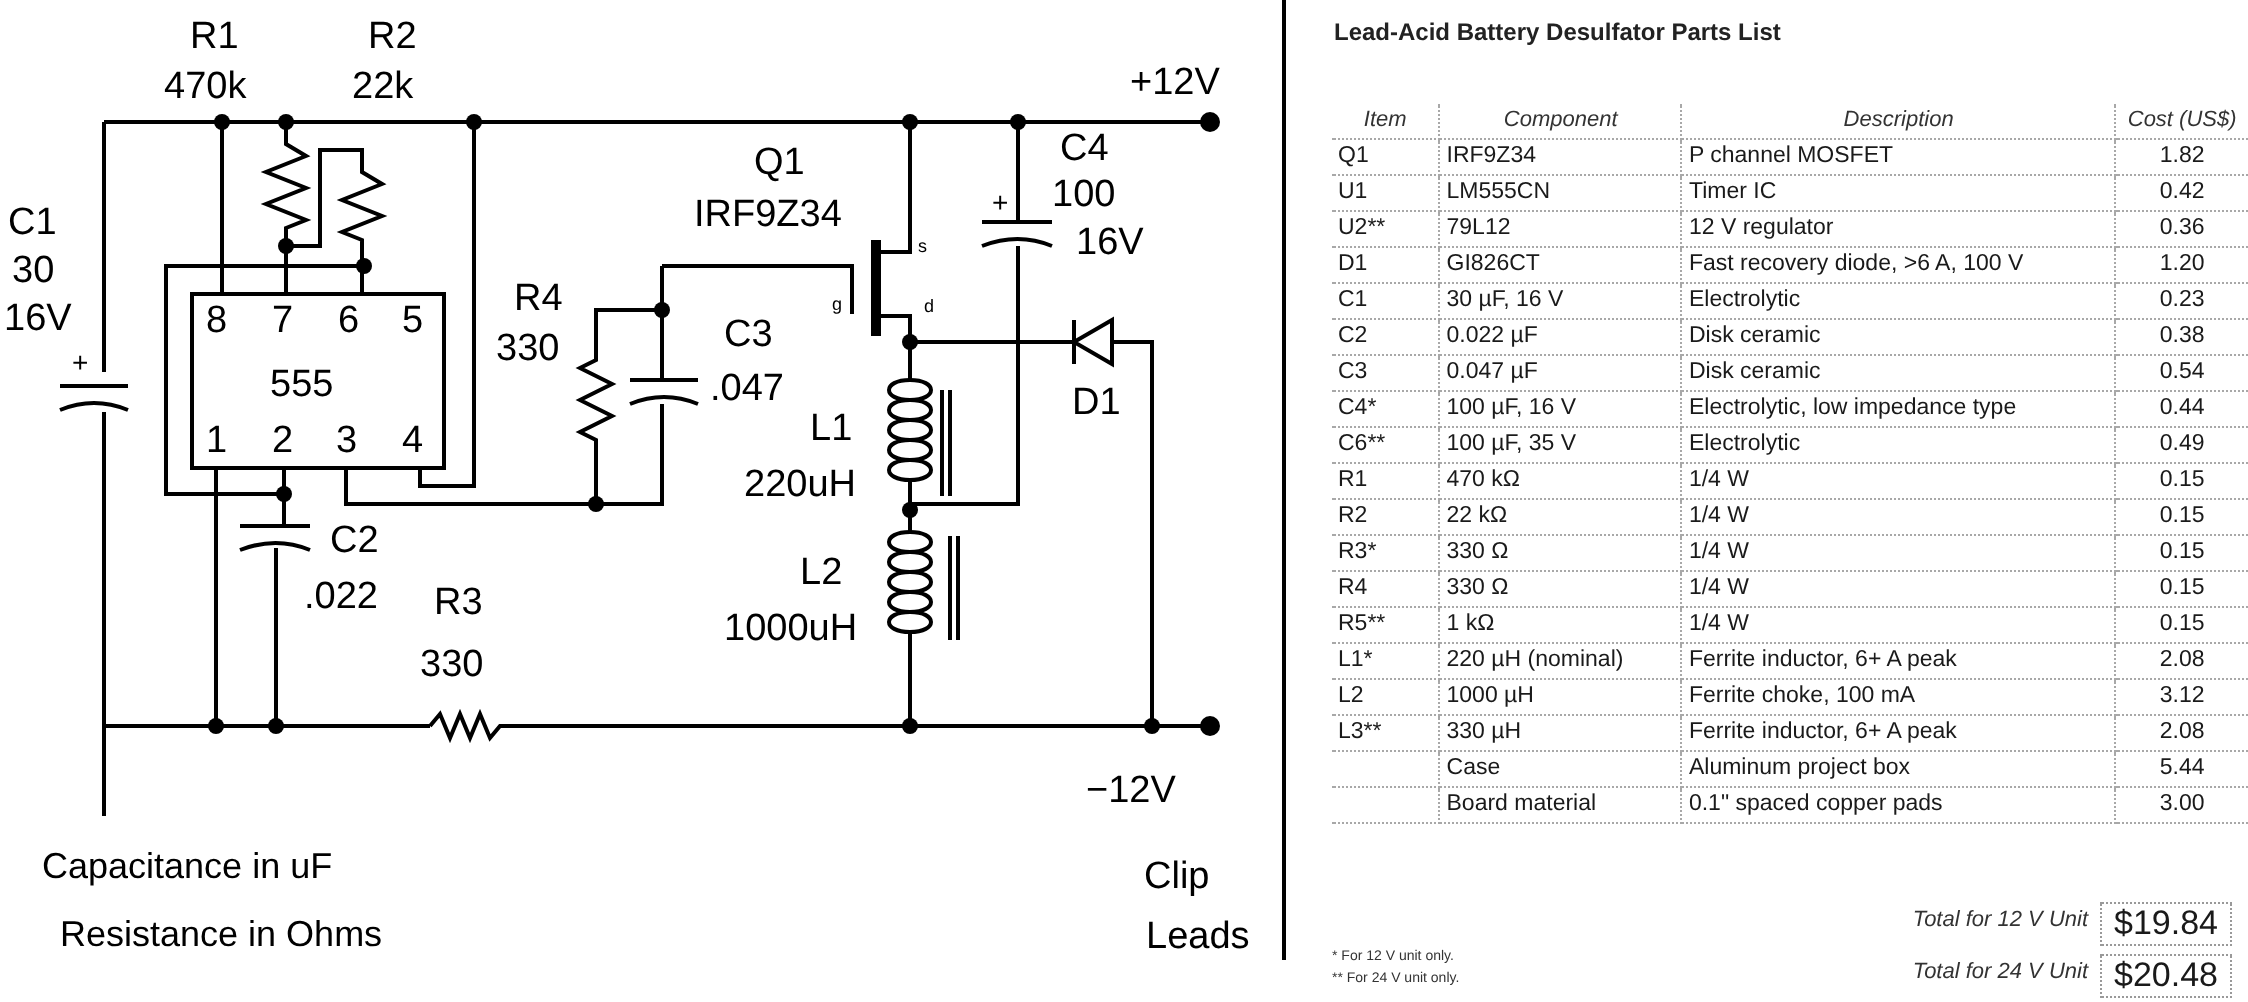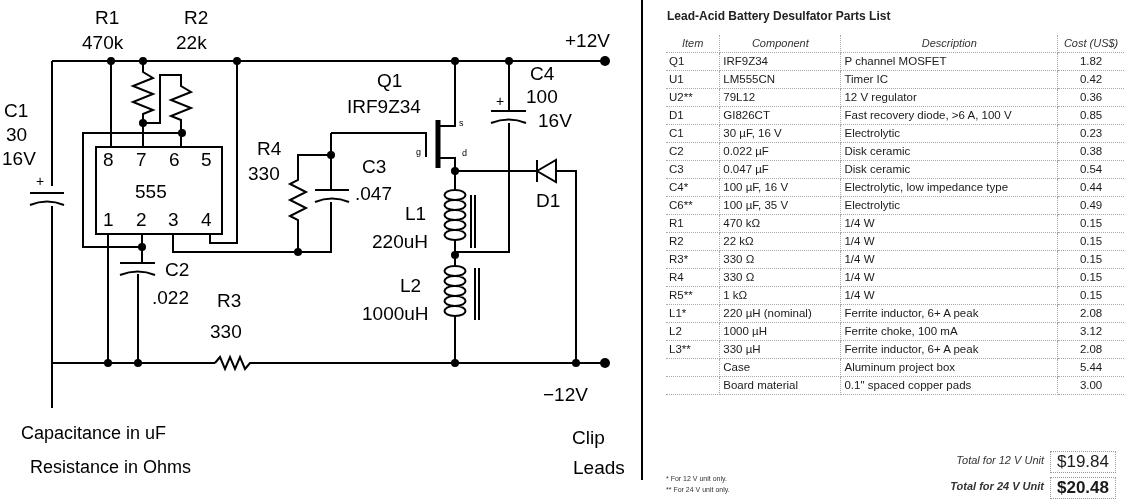--- a/index.html
+++ b/index.html
@@ -4,21 +4,21 @@
 <style>
   html, body { margin: 0; padding: 0; background: #ffffff; }
   body { width: 1124px; height: 501px; position: relative; overflow: hidden; font-family: "Liberation Sans", sans-serif; }
   #schematic { position: absolute; left: 0; top: 0; width: 642px; height: 501px; }
   #divider { position: absolute; left: 641px; top: 0; width: 2px; height: 480px; background: #000; }
   #parts { position: absolute; left: 650px; top: 0; width: 474px; height: 432px; color: #1a1a1a; }
   .sch-text { font-family: "Liberation Sans", sans-serif; fill: #000; }
   .wire { stroke: #000; stroke-width: 2; fill: none; }
   .dot { fill: #000; }
   #parts-title { position: absolute; left: 17px; top: 9px; font-size: 12px; font-weight: bold; color: #222; }
-  table.parts-table { position: absolute; left: 16px; top: 35px; border-collapse: collapse; font-size: 11.5px; }
+  table.parts-table { position: absolute; left: 16px; top: 52px; border-collapse: collapse; font-size: 11.5px; }
   table.parts-table td, table.parts-table th { border: 1px dotted #a8a8a8; padding: 0 3px; height: 17px; line-height: 17px; white-space: nowrap; }
   table.parts-table th { font-weight: normal; font-style: italic; font-size: 11px; text-align: center; color: #333; }
   table.parts-table tr td:first-child, table.parts-table tr th:first-child { border-left: none; }
   table.parts-table tr td:last-child, table.parts-table tr th:last-child { border-right: none; }
   table.parts-table tr:first-child th { border-top: none; }
   .col-item { width: 48px; }
   .col-comp { width: 115px; }
   .col-desc { width: 211px; }
   .col-cost { width: 60px; text-align: center; }
   .total-row { position: absolute; left: 0; width: 474px; height: 22px; }
@@ -202,21 +202,21 @@
         <tr>
           <td class="col-item">U2**</td>
           <td class="col-comp">79L12</td>
           <td class="col-desc">12 V regulator</td>
           <td class="col-cost">0.36</td>
         </tr>
         <tr>
           <td class="col-item">D1</td>
           <td class="col-comp">GI826CT</td>
           <td class="col-desc">Fast recovery diode, &gt;6 A, 100 V</td>
-          <td class="col-cost">0.85</td>
+          <td class="col-cost">1.20</td>
         </tr>
         <tr>
           <td class="col-item">C1</td>
           <td class="col-comp">30 µF, 16 V</td>
           <td class="col-desc">Electrolytic</td>
           <td class="col-cost">0.23</td>
         </tr>
         <tr>
           <td class="col-item">C2</td>
           <td class="col-comp">0.022 µF</td>
@@ -301,19 +301,19 @@
           <td class="col-desc">0.1" spaced copper pads</td>
           <td class="col-cost">3.00</td>
         </tr>
       </tbody>
   </table>
 
   <div class="total-row" style="top:451px;">
     <span class="total-label">Total for 12 V Unit</span>
     <span class="total-box">$19.84</span>
   </div>
-  <div class="total-row" style="top:477px;font-weight:bold;">
+  <div class="total-row" style="top:477px;">
     <span class="total-label">Total for 24 V Unit</span>
     <span class="total-box">$20.48</span>
   </div>
   <div class="footnote" style="top:475px;">* For 12 V unit only.</div>
   <div class="footnote" style="top:486px;">** For 24 V unit only.</div>
 </div>
 
 </body></html>

